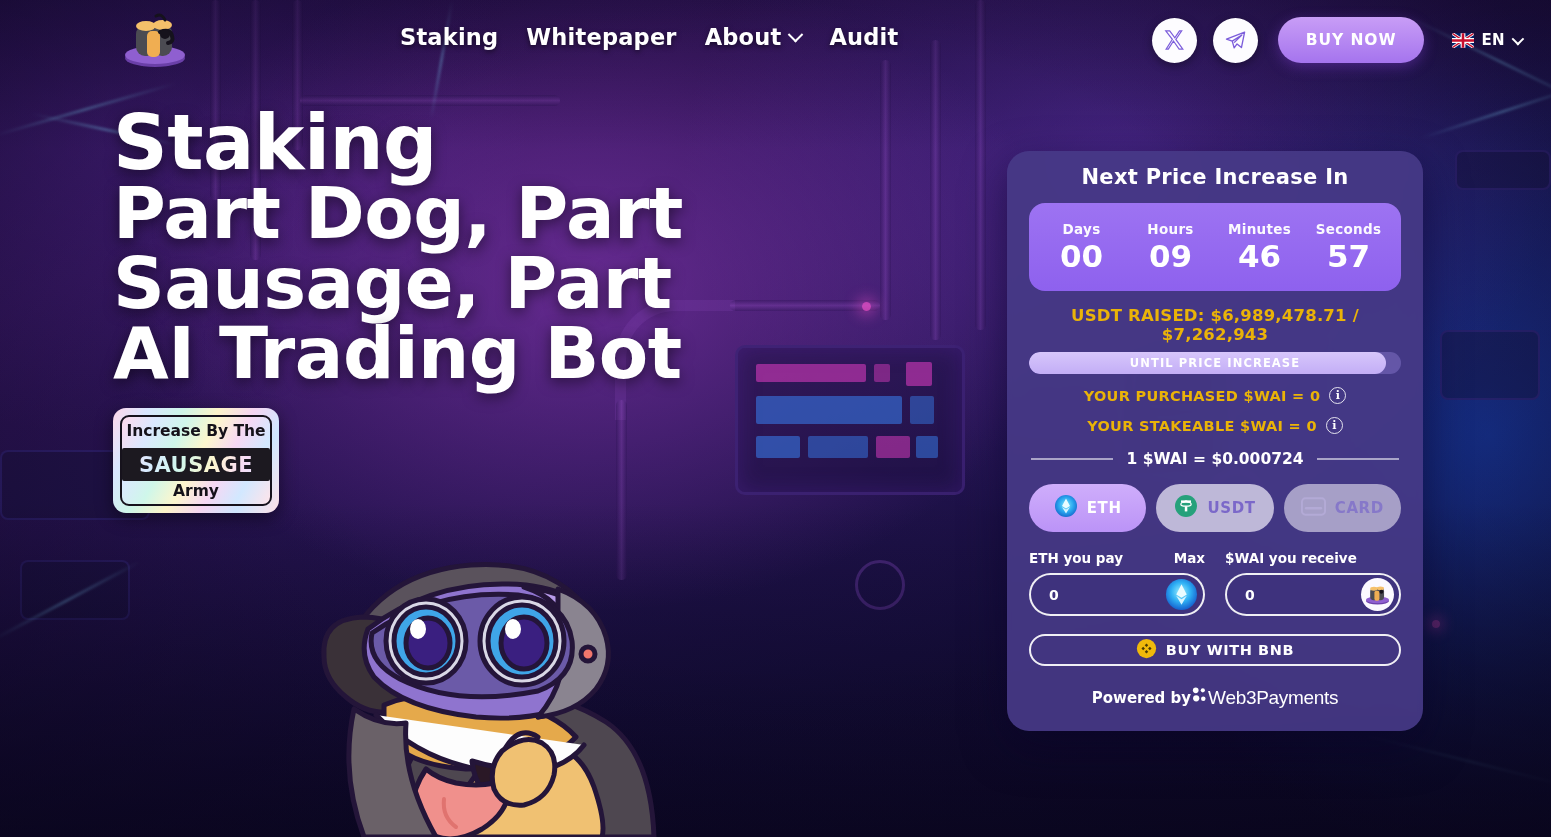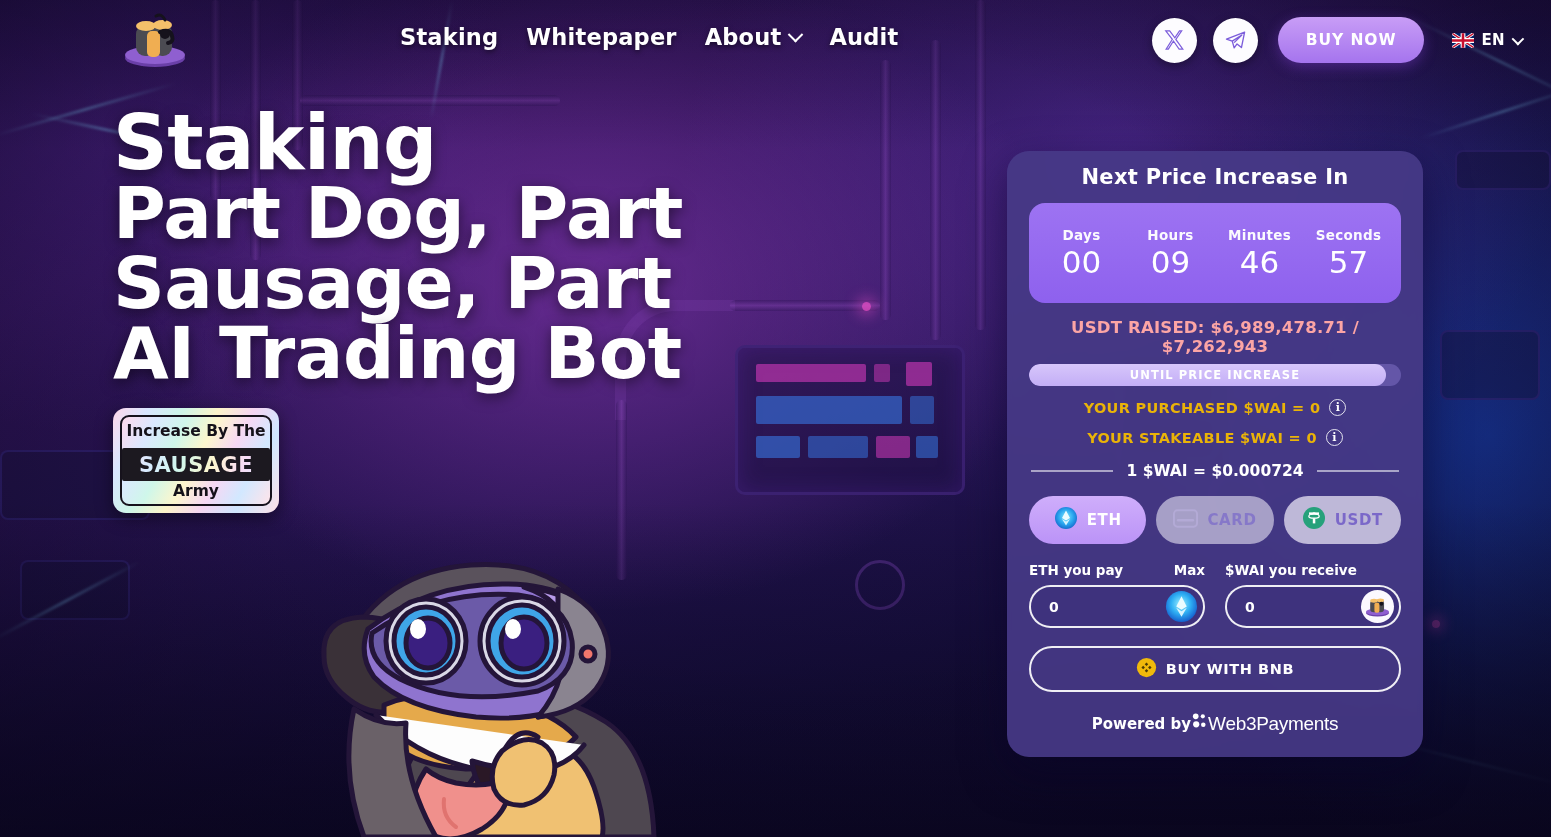--- a/index.html
+++ b/index.html
@@ -124,28 +124,28 @@
     border-radius: 22px;
     padding: 14px 22px 22px;
     box-shadow: 0 16px 44px rgba(10,4,40,.55);
     z-index: 30;
     backdrop-filter: blur(3px);
     margin-top: 29px;
   }
   .card-title { text-align:center; color:#fff; font-weight:800; font-size: 21px; letter-spacing:.3px; margin-bottom: 14px; }
   .timer {
     background: linear-gradient(180deg,#9d73f2,#8e61ee);
-    border-radius: 16px; height: 100px;
+    border-radius: 16px; height: 88px;
     display: flex; align-items: center; justify-content: space-around;
     padding: 0 8px;
   }
   .t-col { text-align: center; min-width: 72px; }
   .t-lbl { color: #fff; font-weight: 800; font-size: 13.5px; letter-spacing: .3px; opacity: .97; }
-  .t-val { color: #fff; font-weight: 400; font-size: 31px; line-height: 34px; margin-top: 2px; }
-  .raised { text-align:center; color:#fca5a5; font-weight:800; font-size:16.5px; letter-spacing:.2px; margin: 15px 0 8px; }
+  .t-val { color: #fff; font-weight: 700; font-size: 31px; line-height: 34px; margin-top: 2px; }
+  .raised { text-align:center; color:#eab308; font-weight:800; font-size:16.5px; letter-spacing:.2px; margin: 15px 0 8px; }
   .prog-track { height: 22px; border-radius: 12px; background: rgba(150,135,220,.40); position: relative; overflow: hidden; }
   .prog-fill {
     position:absolute; left:0; top:0; bottom:0;
     background: linear-gradient(180deg,#d7c6fb,#c3aef6);
     border-radius: 12px;
     display:flex; align-items:center; justify-content:center;
   }
   .prog-lbl { position:absolute; inset:0; display:flex; align-items:center; justify-content:center;
               color:#fff; font-weight:800; font-size:11.5px; letter-spacing:1.1px; }
   .stat-row { display:flex; align-items:center; justify-content:center; gap:9px; margin-top: 13px; }
@@ -187,21 +187,21 @@
     width: 100%; font-family: inherit;
   }
   .f-icon { position:absolute; right: 5px; width: 33px; height: 33px; border-radius: 50%; display:flex; align-items:center; justify-content:center; }
   .actions { display:flex; gap:14px; margin-top: 18px; }
   .btn-connect {
     flex: 1.05; height: 46px; border-radius: 24px; border:none;
     background: linear-gradient(180deg,#cbaafb,#b68ef6);
     color:#fff; font-weight:800; font-size:15px; letter-spacing:.8px; cursor:pointer; font-family:inherit;
   }
   .btn-bnb {
-    flex: 1; height: 46px; border-radius: 24px;
+    flex: 1; height: 32px; border-radius: 24px;
     border: 2px solid rgba(255,255,255,.92); background: transparent;
     color:#fff; font-weight:800; font-size:14.5px; letter-spacing:.6px; cursor:pointer; font-family:inherit;
     display:flex; align-items:center; justify-content:center; gap:9px;
   }
   .powered { display:flex; align-items:center; justify-content:center; gap:0; margin-top: 20px; }
   .pw-1 { color:#fff; font-weight:800; font-size:15px; }
   .pw-2 { color:#fff; font-weight:400; font-size:19px; letter-spacing:-.3px; font-family:"Liberation Sans", sans-serif; }
 </style>
 </head>
 <body>
@@ -432,39 +432,39 @@
                 <stop offset="100%" stop-color="#1361c9"></stop>
           </radialGradient>
             </defs>
           <circle cx="12" cy="12" r="11" fill="url(#ethg)"></circle>
           <path d="M12 4.5 L16 12 L12 14.4 L8 12 Z" fill="#eafcff"></path>
           <path d="M12 15.4 L16 13 L12 19.5 L8 13 Z" fill="#d6f4ff"></path>
         </svg>
       </span>
       <span>ETH</span>
     </button>
-    <button class="pay-tab card-tab">
-      <span>
-        <svg width="25" height="19" viewBox="0 0 26 19">
-          <rect x="1" y="1" width="24" height="17" rx="3.5" fill="none" stroke="#b3aad6" stroke-width="2"></rect>
-          <rect x="4" y="10" width="18" height="2.6" rx="1.3" fill="#b3aad6"></rect>
-        </svg>
-      </span>
-      <span>CARD</span>
-    </button>
     <button class="pay-tab inactive">
       <span>
         <svg width="24" height="24" viewBox="0 0 24 24">
           <circle cx="12" cy="12" r="11" fill="#26a17b"></circle>
           <rect x="7" y="6.4" width="10" height="2.4" fill="#fff"></rect>
           <rect x="10.8" y="6.4" width="2.5" height="11" fill="#fff"></rect>
           <ellipse cx="12" cy="10.2" rx="5.2" ry="2" fill="#26a17b" stroke="#fff" stroke-width="1.2"></ellipse>
         </svg>
       </span>
       <span>USDT</span>
+    </button>
+    <button class="pay-tab card-tab">
+      <span>
+        <svg width="25" height="19" viewBox="0 0 26 19">
+          <rect x="1" y="1" width="24" height="17" rx="3.5" fill="none" stroke="#b3aad6" stroke-width="2"></rect>
+          <rect x="4" y="10" width="18" height="2.6" rx="1.3" fill="#b3aad6"></rect>
+        </svg>
+      </span>
+      <span>CARD</span>
     </button>
   </div>
 
   <div class="fields">
     <div class="field">
       <div class="f-head">
         <span class="f-lbl">ETH you pay</span>
         <span class="f-max">Max</span>
       </div>
       <div class="f-box">

